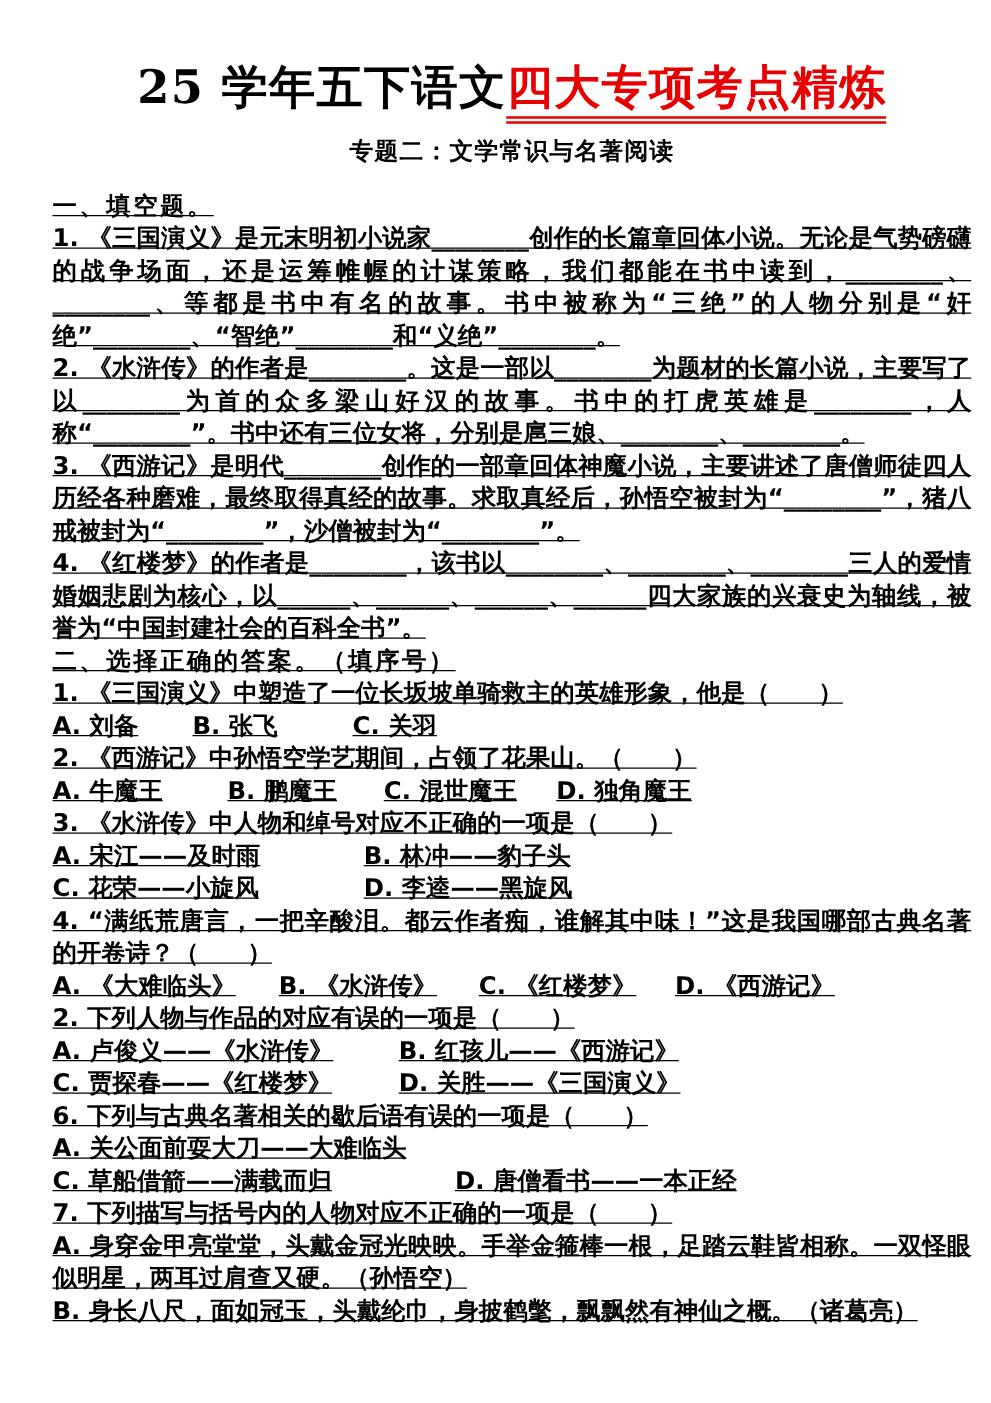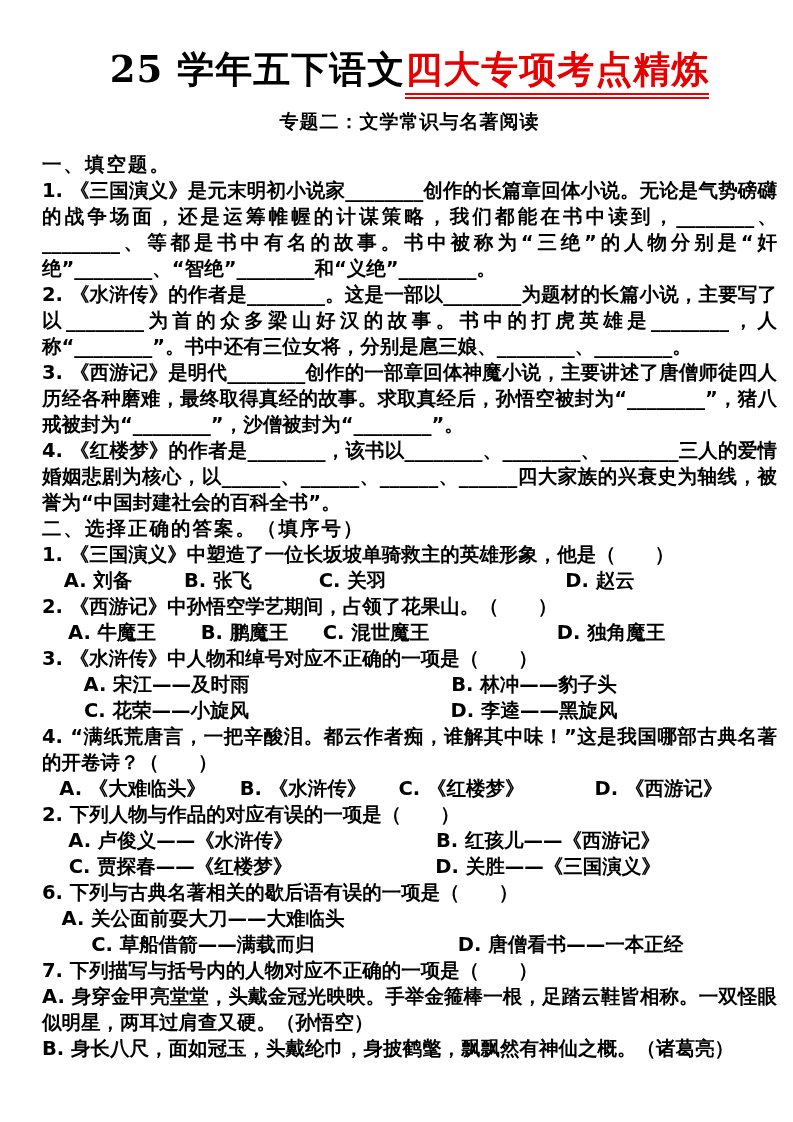--- a/index.html
+++ b/index.html
@@ -33,35 +33,35 @@
     font-size:19px;
     font-weight:bold;
     line-height:36px;
     letter-spacing:1px;
   }
   .body-block{
     margin-top:13px;
     font-size:19.5px;
     line-height:26px;
     font-weight:600;
+    text-decoration:underline;
   }
   .heading{
     margin:0;
     font-weight:700;
     letter-spacing:2px;
   }
   .para{
     margin:0;
     text-align:justify;
     text-justify:inter-character;
   }
   .opts{
     display:grid;
     line-height:26px;
-    text-align:center;
   }
   .opts span{white-space:nowrap;}
   .g-mc1{grid-template-columns:112px 128px 141px 1fr;}
   .g-mc2{grid-template-columns:140px 125px 138px 1fr;}
   .g-mc4{grid-template-columns:181px 160px 157px 1fr;}
   .g-2a{grid-template-columns:249px 1fr;}
   .g-2b{grid-template-columns:277px 1fr;}
   .g-2c{grid-template-columns:322px 1fr;}
 </style>
 </head>
@@ -82,21 +82,20 @@
     <p class="para">3. 《西游记》是明代________创作的一部章回体神魔小说，主要讲述了唐僧师徒四人历经各种磨难，最终取得真经的故事。求取真经后，孙悟空被封为“________”，猪八戒被封为“________”，沙僧被封为“________”。</p>
     <p class="para">4. 《红楼梦》的作者是________，该书以________、________、________三人的爱情婚姻悲剧为核心，以______、______、______、______四大家族的兴衰史为轴线，被誉为“中国封建社会的百科全书”。</p>
 
     <p class="heading">二、选择正确的答案。（填序号）</p>
 
     <p class="para">1. 《三国演义》中塑造了一位长坂坡单骑救主的英雄形象，他是（　　）</p>
     <div class="opts g-mc1">
       <span>A. 刘备</span>
       <span>B. 张飞</span>
       <span>C. 关羽</span>
-      <span>D. 赵云</span>
     </div>
 
     <p class="para">2. 《西游记》中孙悟空学艺期间，占领了花果山。（　　）</p>
     <div class="opts g-mc2">
       <span>A. 牛魔王</span>
       <span>B. 鹏魔王</span>
       <span>C. 混世魔王</span>
       <span>D. 独角魔王</span>
     </div>
 

